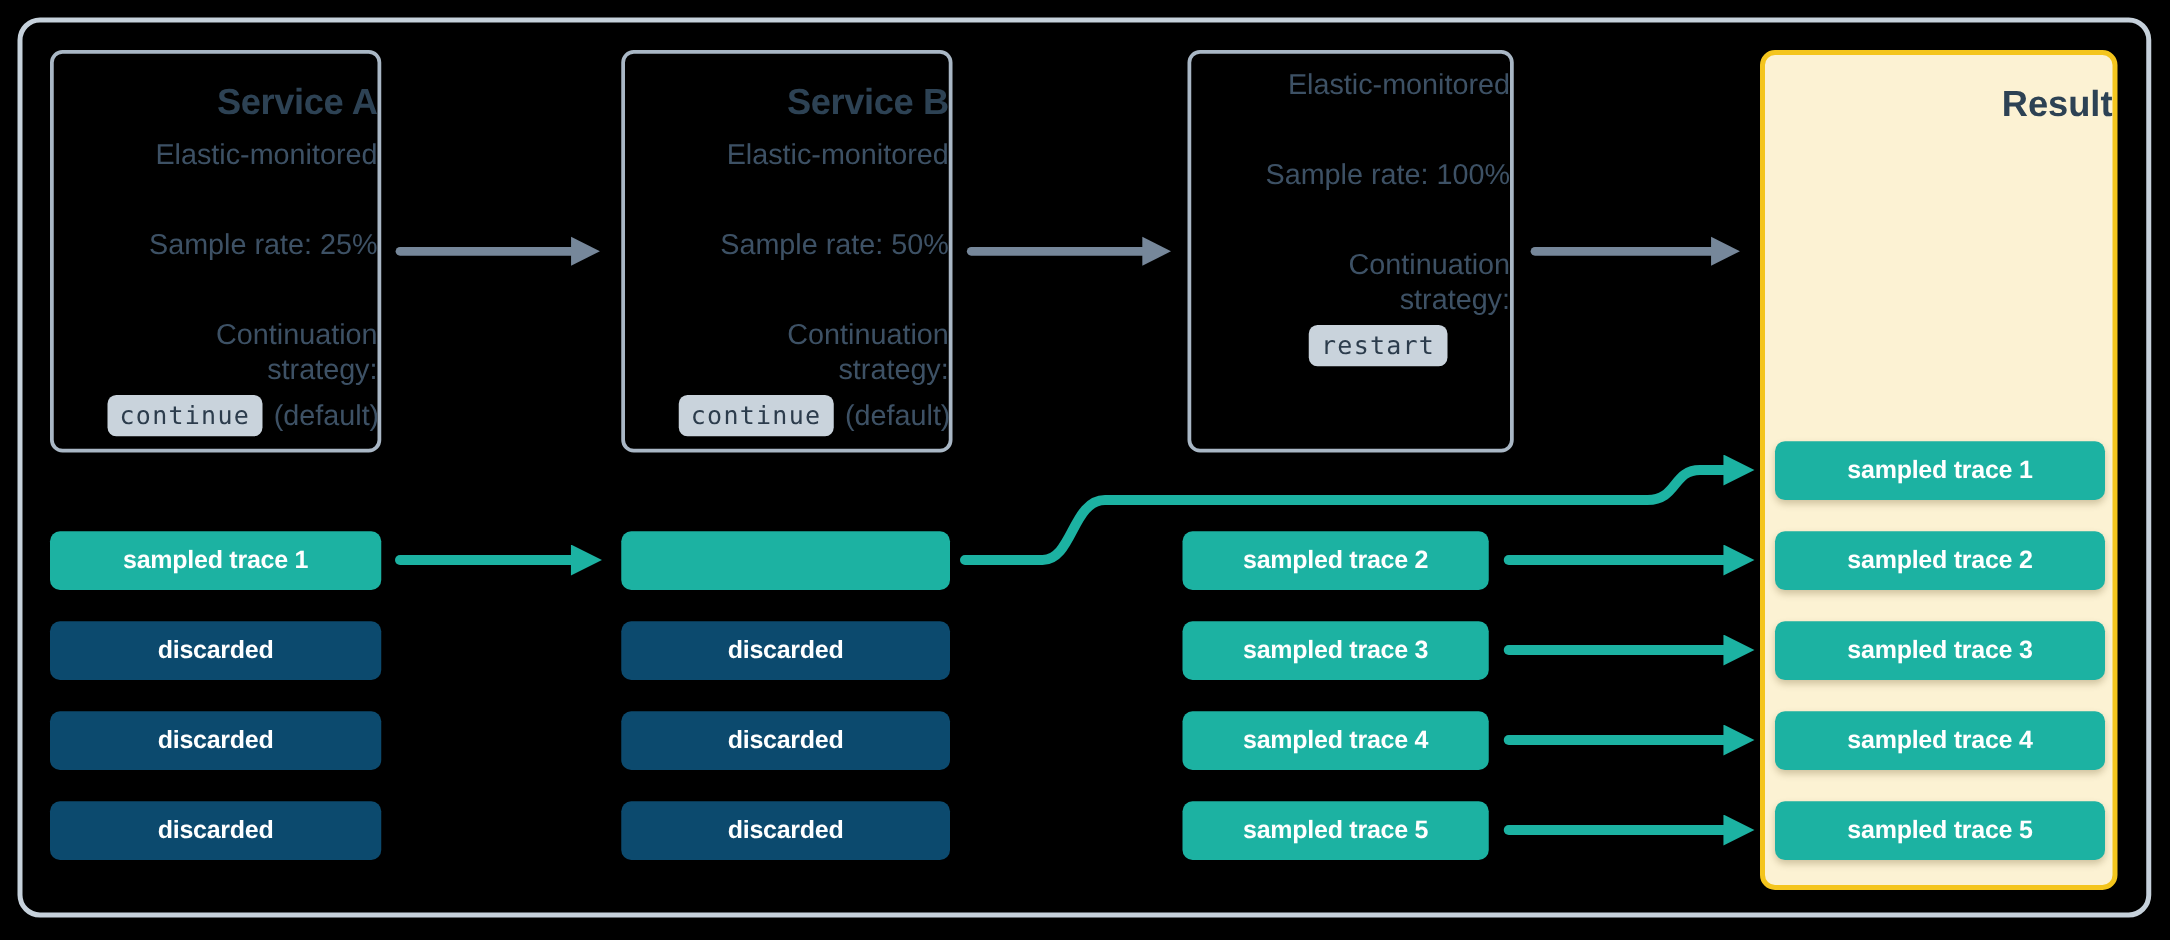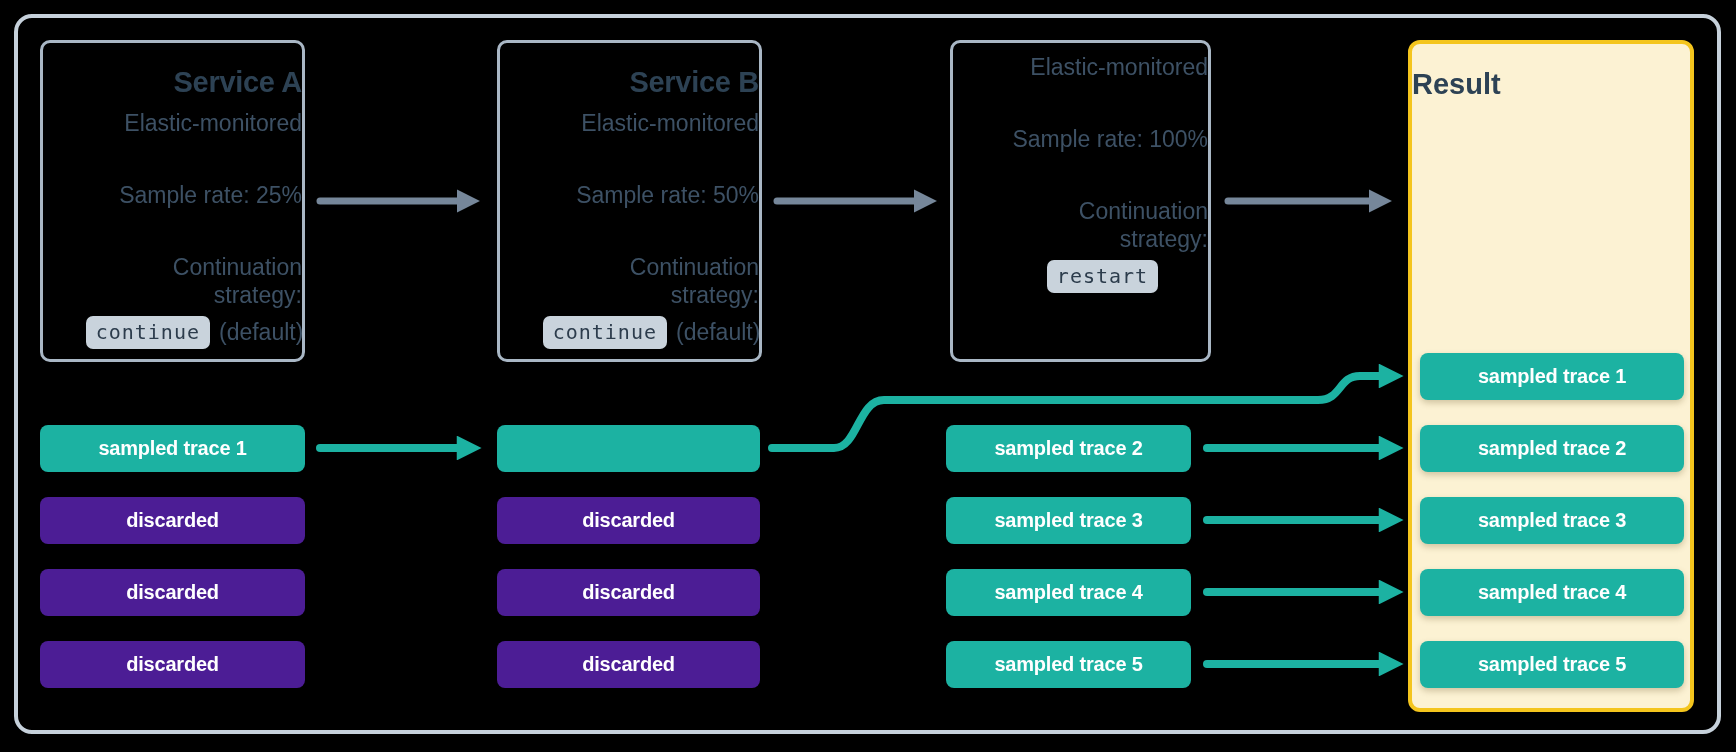--- a/index.html
+++ b/index.html
@@ -31,29 +31,29 @@
     font-family:"DejaVu Sans Mono",monospace;font-size:20px;letter-spacing:1px;
     color:#2c3c4c;background:#c9d3dc;border-radius:7px;padding:4px 10px 5px;
   }
   .svc-note{font-size:23px;}
   .svc-note:not(:empty){margin-left:9px;}
   
   .result-box{
     position:absolute;left:1408px;top:40px;width:286px;height:672px;
     background:#fcf2d3;border:4px solid #f4c51d;border-radius:12px;
   }
-  .result-title{margin-top:24px;text-align:left;font-size:29px;font-weight:bold;color:#2d4254;}
+  .result-title{margin-top:24px;text-align:right;font-size:29px;font-weight:bold;color:#2d4254;}
   
   .chip{
     position:absolute;height:47px;border-radius:8px;
     display:flex;align-items:center;justify-content:center;
     color:#fff;font-size:20px;font-weight:bold;letter-spacing:-.2px;
   }
   .chip.sampled{background:#1cb2a2;}
-  .chip.discarded{background:#4c1d95;}
+  .chip.discarded{background:#0c4a6e;}
   .col-a{left:40px;width:265px;}
   .col-b{left:497px;width:263px;}
   .col-c{left:946px;width:245px;}
   .col-r{left:1420px;width:264px;box-shadow:0 3px 6px rgba(80,60,10,.25);}
   .r0{top:353px}.r1{top:425px}.r2{top:497px}.r3{top:569px}.r4{top:641px}
   
   svg.arrows{position:absolute;left:0;top:0;pointer-events:none;}
   .garrow{stroke:#76879a;stroke-width:7;stroke-linecap:round;fill:none;}
   .tarrow{stroke:#1cb2a2;stroke-width:8;stroke-linecap:round;fill:none;}
 </style>

